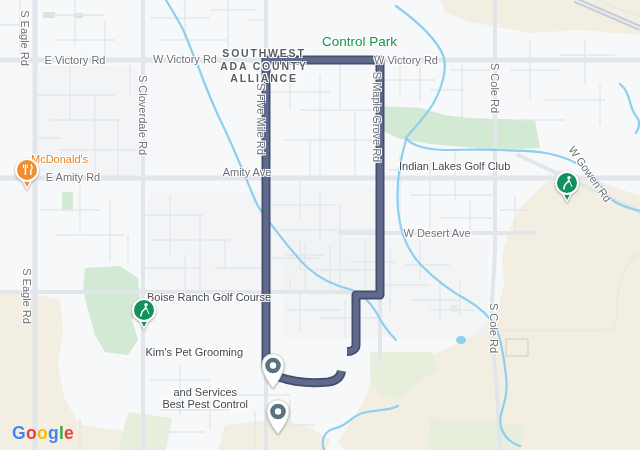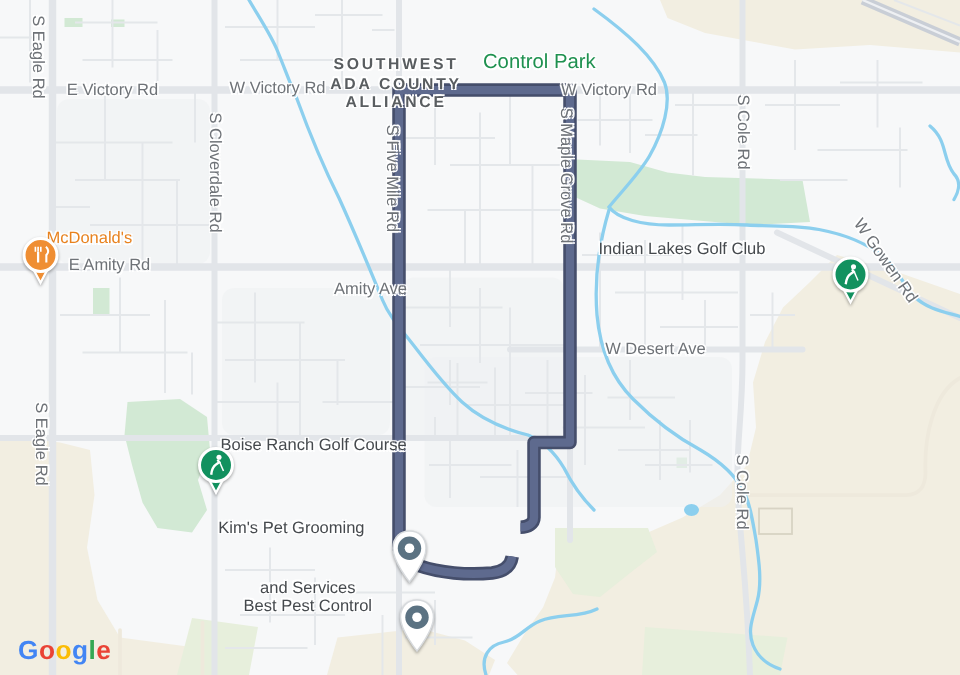--- a/index.html
+++ b/index.html
@@ -114,27 +114,27 @@
 
   <div class="lbl" style="left:75px;top:60px">E Victory Rd</div>
   <div class="lbl" style="left:185px;top:59px">W Victory Rd</div>
   <div class="lbl" style="left:406px;top:60px">W Victory Rd</div>
   <div class="lbl vlbl" style="left:25px;top:38px">S Eagle Rd</div>
   <div class="lbl vlbl" style="left:27px;top:296px">S Eagle Rd</div>
   <div class="lbl vlbl" style="left:143px;top:115px">S Cloverdale Rd</div>
   <div class="lbl vlbl" style="left:261px;top:119px">S Five Mile Rd</div>
   <div class="lbl vlbl" style="left:377px;top:117px">S Maple Grove Rd</div>
   <div class="lbl" style="left:73px;top:177px">E Amity Rd</div>
-  <div class="lbl" style="left:247px;top:193px">Amity Ave</div>
+  <div class="lbl" style="left:247px;top:172px">Amity Ave</div>
   <div class="lbl" style="left:437px;top:233px">W Desert Ave</div>
   <div class="lbl vlbl" style="left:495px;top:88px">S Cole Rd</div>
   <div class="lbl vlbl" style="left:494px;top:328px">S Cole Rd</div>
   <div class="lbl r55" style="left:590px;top:174px">W Gowen Rd</div>
 
-  <div class="arealbl" style="left:264px;top:56px">
+  <div class="arealbl" style="left:264px;top:66px">
     <div>SOUTHWEST</div>
     <div>ADA COUNTY</div>
     <div>ALLIANCE</div>
   </div>
   <div class="parklbl" style="left:322px;top:41px">Control Park</div>
 
   <div class="plabel mcdlbl" style="left:31px;top:159px">McDonald's</div>
   <div class="plabel parklbl" style="left:147px;top:297px">Boise Ranch Golf Course</div>
   <div class="plabel parklbl" style="left:399px;top:166px">Indian Lakes Golf Club</div>
   <div class="plabel right" style="right:397px;top:352px">Kim's Pet Grooming</div>

